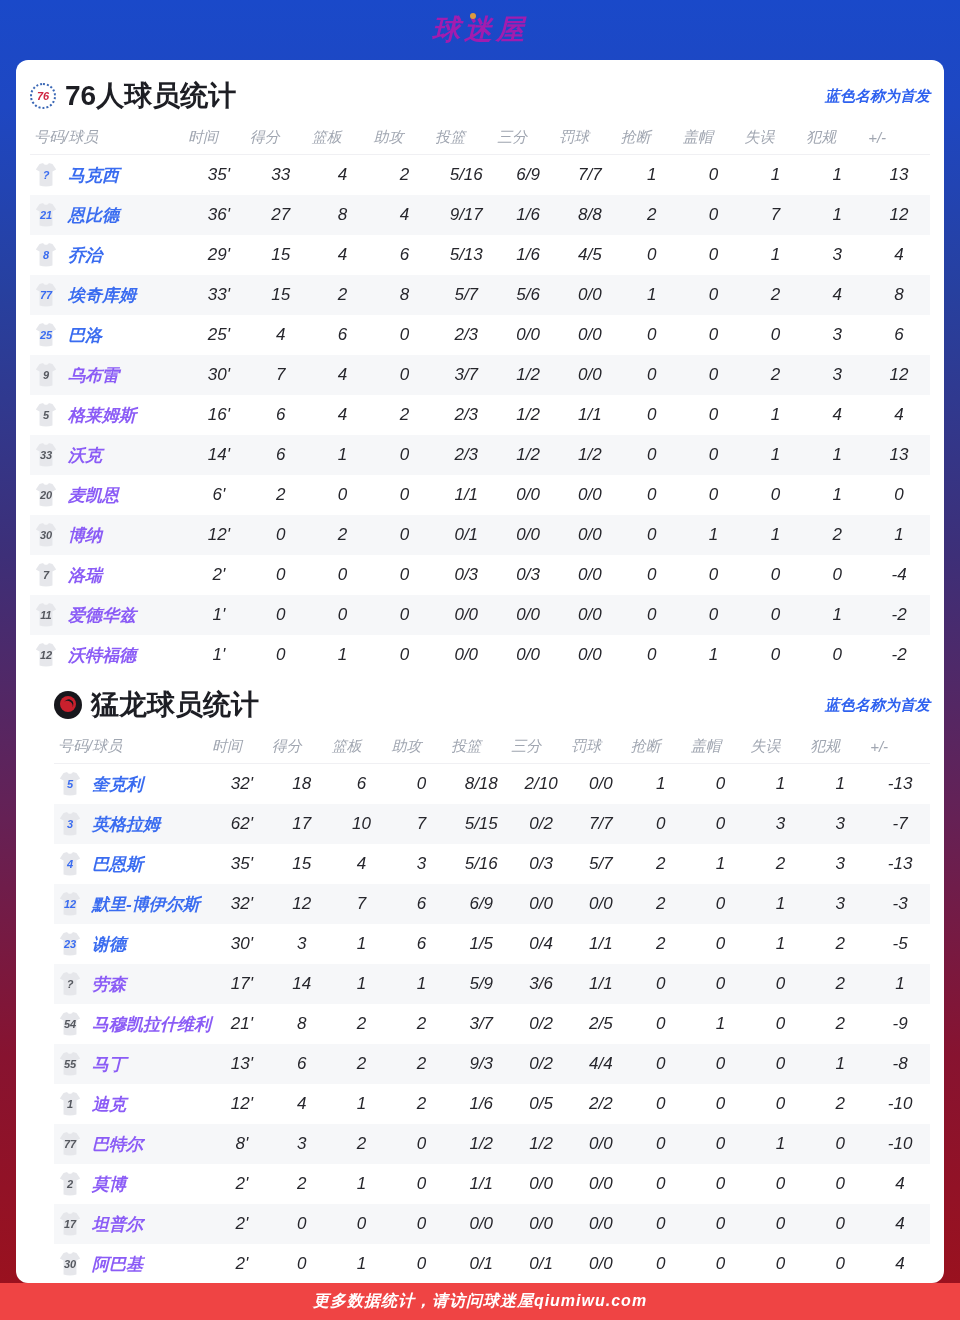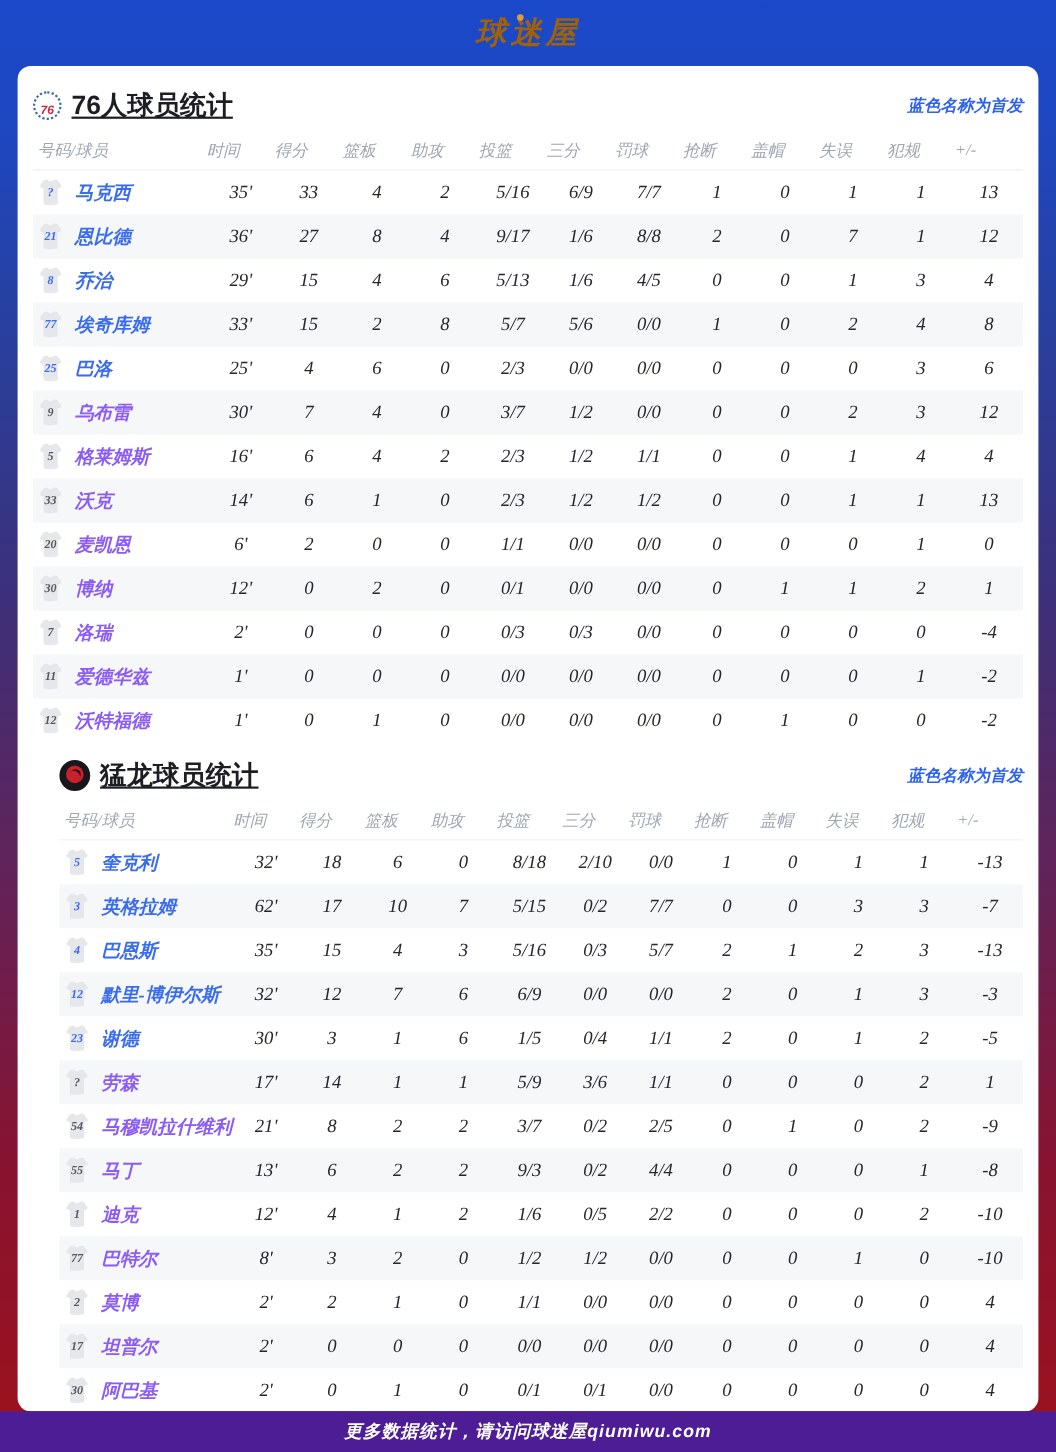--- a/index.html
+++ b/index.html
@@ -3,58 +3,58 @@
 <meta charset="utf-8">
 <style>
   html,body{margin:0;padding:0;}
   body{
     width:960px;height:1320px;position:relative;overflow:hidden;
     font-family:"Liberation Sans","DejaVu Sans",sans-serif;
     background:linear-gradient(180deg,#1a49c9 0%,#1e47c2 8%,#27409f 22%,#3d2f78 42%,#652155 62%,#871330 80%,#9d111c 100%);
   }
   
   .topbar{height:60px;display:flex;align-items:center;justify-content:center;}
-  .logo{position:relative;color:#a16207;font-size:28px;font-weight:bold;font-style:italic;letter-spacing:4px;text-align:right;}
+  .logo{position:relative;color:#a21caf;font-size:28px;font-weight:bold;font-style:italic;letter-spacing:4px;text-align:right;}
   .logo-dot{position:absolute;top:2px;left:calc(50% - 10px);width:6px;height:6px;border-radius:50%;background:#dd9a3e;}
   
   .card{
     position:absolute;left:16px;right:16px;top:60px;bottom:37px;
     background:#ffffff;border-radius:12px;box-sizing:border-box;
     padding:12px 14px 0 14px;
   }
   .section-header{display:flex;align-items:center;gap:9px;height:48px;}
-  .sec-title{font-size:24px;font-weight:bold;color:#1d1e24;text-decoration:underline;}
+  .sec-title{font-size:28px;font-weight:bold;color:#1d1e24;}
   .legend{margin-left:auto;color:#2f62ef;font-size:15px;font-style:italic;font-weight:600;}
   
   .logo76{width:26px;height:26px;border-radius:50%;border:2px dotted #3a67b5;box-sizing:border-box;
-    display:flex;align-items:flex-end;justify-content:center;background:#fff;}
+    display:flex;align-items:center;justify-content:center;background:#fff;}
   .logo76 b{color:#cf2742;font-size:11px;font-style:italic;}
   .logoRap{width:28px;height:28px;border-radius:50%;background:#17171c;position:relative;display:inline-block;}
   .logoRap::after{content:"";position:absolute;left:6px;top:5px;width:16px;height:16px;border-radius:50%;
     background:#c9202d;}
   .logoRap::before{content:"";position:absolute;left:9px;top:8px;width:10px;height:10px;border-radius:50%;
     border-top:2px solid #17171c;transform:rotate(35deg);z-index:1;}
   
-  .thead,.row{display:grid;grid-template-columns:158px repeat(12,1fr);align-items:center;font-family:Liberation Serif, serif;}
+  .thead,.row{display:grid;grid-template-columns:158px repeat(12,1fr);align-items:center;}
   .thead{height:34px;color:#a0a6b1;font-size:15px;font-style:italic;border-bottom:1px solid #f0f0f3;}
   .th{text-align:left;}
   .th.left{text-align:left;padding-left:4px;}
   .row{height:40px;font-size:17px;}
   .row:nth-child(even){background:#f6f7f9;}
   .cell{text-align:center;font-style:italic;color:#26262c;}
   .player-cell{display:flex;align-items:center;gap:10px;padding-left:4px;}
   .pname{font-size:17px;font-style:italic;font-weight:600;color:#8b5cf6;white-space:nowrap;}
   .pname.starter{color:#3a6cf0;}
   .badge{position:relative;width:24px;height:24px;flex:0 0 24px;display:inline-block;}
   .badge svg{position:absolute;inset:0;}
   .jnum{position:absolute;left:0;right:0;top:6px;text-align:center;font-size:11px;font-weight:bold;
     font-style:italic;color:#55585f;z-index:1;}
   .badge.starter .jnum{color:#3a6cf0;}
   
-  .footer{position:absolute;left:0;right:0;bottom:0;height:37px;background:#4c1d95;
+  .footer{position:absolute;left:0;right:0;bottom:0;height:37px;background:#ef4444;
     display:flex;align-items:center;justify-content:center;}
   .footer span{color:#ffffff;font-size:16px;font-style:italic;font-weight:600;letter-spacing:1px;}
 </style>
 </head>
 <body>
 
 <div class="topbar">
   <div class="logo">
     <span class="logo-dot"></span>
     <span>球迷屋</span>

